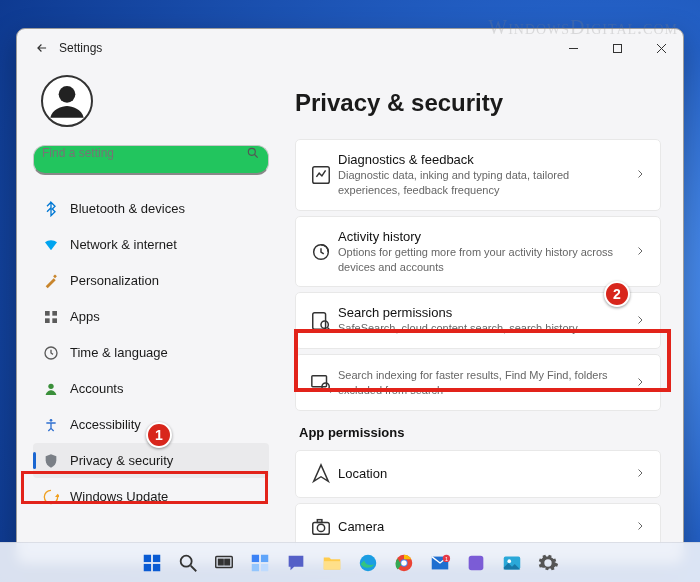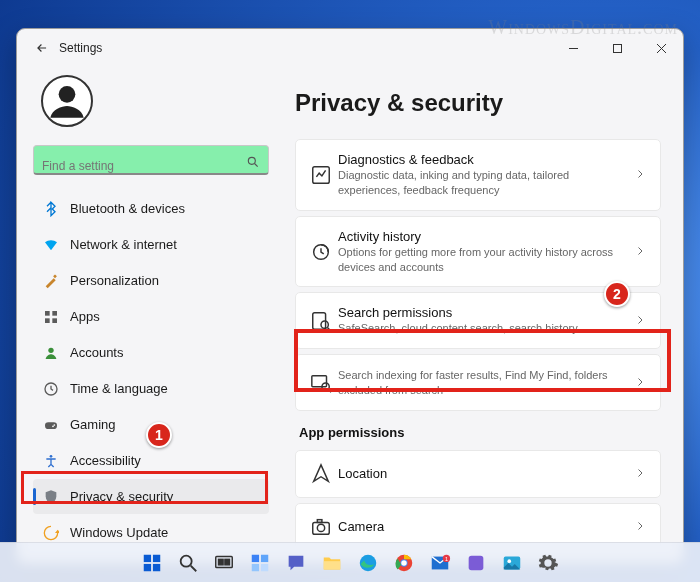--- a/index.html
+++ b/index.html
@@ -42,24 +42,24 @@
   .body { flex:1; display:flex; overflow:hidden; }
   .sidebar { width: 262px; padding: 0 10px 6px 16px; display:flex;flex-direction:column; }
   .avatar {
     width: 52px; height: 52px; border-radius:50%;
     background: #fff; border:2px solid #333;
     display:flex;align-items:center;justify-content:center;
     margin: 8px 0 18px 8px;
   }
   .avatar svg { width: 40px; height:40px; }
   .searchbox {
-    display:flex; align-items:flex-end;
-    height: 30px; background:#86efac;
+    display:flex; align-items:flex-start;
+    height: 30px; background:#22c55e;
     border: 1px solid #c8c8c8; border-bottom: 2px solid #888;
-    border-radius: 4px; padding: 0 8px; margin-bottom: 16px;
+    border-radius: 12px; padding: 0 8px; margin-bottom: 16px;
   }
   .searchbox input {
     border:none; outline:none; flex:1; font-size:12px; color:#555; background:transparent;
   }
   .searchbox .mag { color:#555; }
   .nav { flex:1; overflow-y:auto; position:relative; }
   .nav::-webkit-scrollbar { width: 3px; }
   .nav::-webkit-scrollbar-thumb { background:#888; border-radius:2px; }
   .nav-item {
     display:flex; align-items:center; gap:11px;
@@ -207,46 +207,36 @@
               <svg viewBox="0 0 24 24" fill="currentColor">
                 <rect x="3" y="3" width="7" height="7"></rect>
                 <rect x="14" y="3" width="7" height="7"></rect>
                 <rect x="3" y="14" width="7" height="7"></rect>
                 <rect x="14" y="14" width="7" height="7"></rect>
               </svg>
             </span>
             <span>Apps</span>
           </div>
           <div class="nav-item">
+            <span class="nav-ico" style="color:#5b5b5b">
+              <svg viewBox="0 0 24 24" fill="currentColor">
+                <circle cx="12" cy="12" r="9" fill="none" stroke="currentColor" stroke-width="2"></circle>
+                <path d="M12 7v5l3 2" fill="none" stroke="currentColor" stroke-width="2"></path>
+              </svg>
+            </span>
+            <span>Time &amp; language</span>
+          </div>
+          <div class="nav-item">
             <span class="nav-ico" style="color:#3a8f3a">
               <svg viewBox="0 0 24 24" fill="currentColor">
                 <circle cx="12" cy="8" r="4"></circle>
                 <path d="M4 21c1-5 6-7 8-7s7 2 8 7z"></path>
               </svg>
             </span>
             <span>Accounts</span>
-          </div>
-          <div class="nav-item">
-            <span class="nav-ico" style="color:#5b5b5b">
-              <svg viewBox="0 0 24 24" fill="currentColor">
-                <circle cx="12" cy="12" r="9" fill="none" stroke="currentColor" stroke-width="2"></circle>
-                <path d="M12 7v5l3 2" fill="none" stroke="currentColor" stroke-width="2"></path>
-              </svg>
-            </span>
-            <span>Time &amp; language</span>
-          </div>
-          <div class="nav-item">
-            <span class="nav-ico" style="color:#5b5b5b">
-              <svg viewBox="0 0 24 24" fill="currentColor">
-                <rect x="3" y="8" width="18" height="10" rx="5" fill="currentColor"></rect>
-                <circle cx="17" cy="12" r="1.3" fill="#fff"></circle>
-                <circle cx="15" cy="14" r="1.3" fill="#fff"></circle>
-              </svg>
-            </span>
-            <span>Gaming</span>
           </div>
           <div class="nav-item">
             <span class="nav-ico" style="color:#2e6fd0">
               <svg viewBox="0 0 24 24" fill="currentColor">
                 <circle cx="12" cy="5" r="2"></circle>
                 <path d="M5 9h14M12 9v8m-4 4l4-4 4 4" fill="none" stroke="currentColor" stroke-width="2"></path>
               </svg>
             </span>
             <span>Accessibility</span>
           </div>

